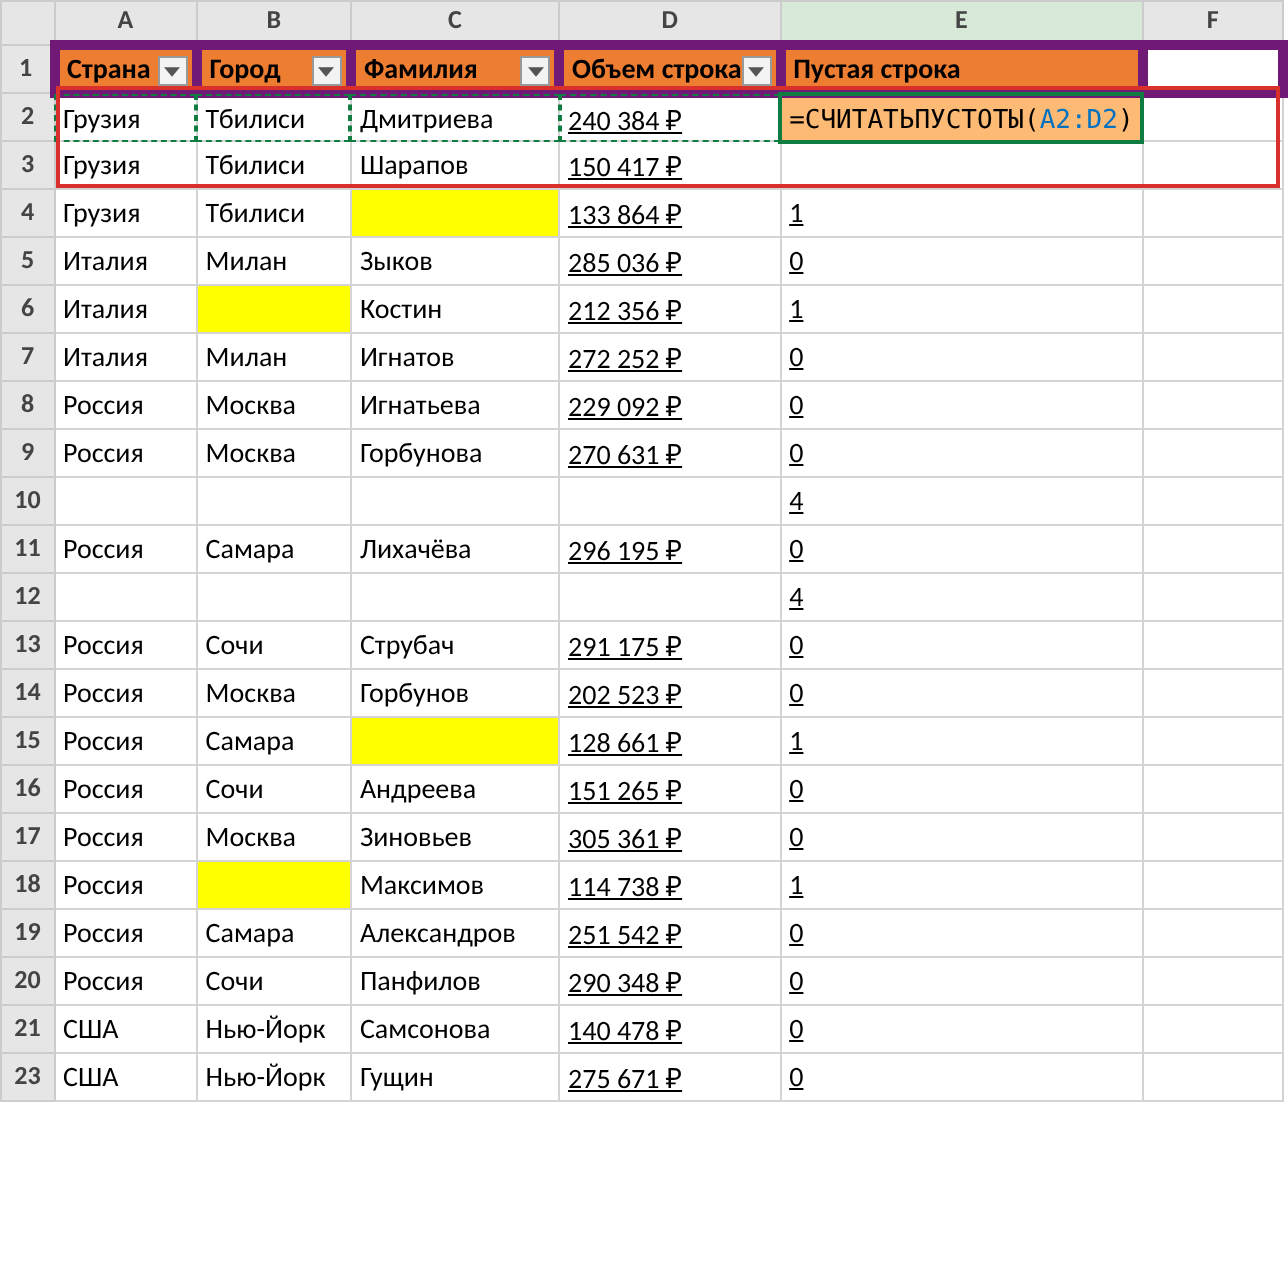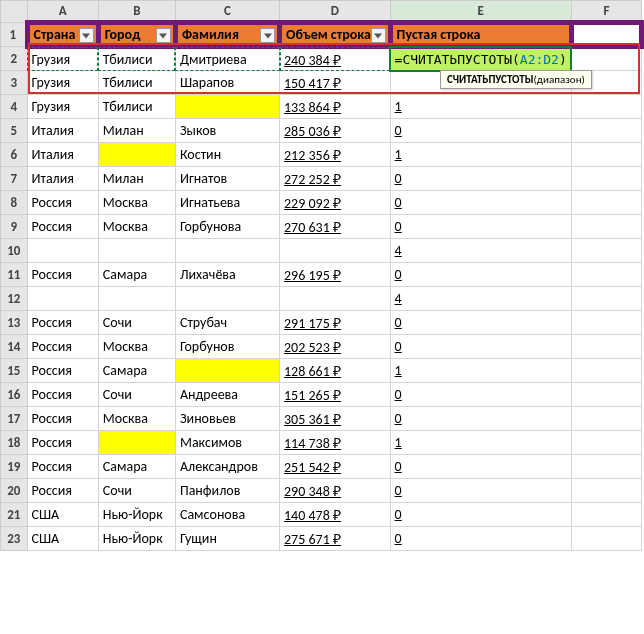--- a/index.html
+++ b/index.html
@@ -60,21 +60,21 @@
   .filter-btn svg { width: 8px; height: 6px; }
   .num { text-align: left; text-decoration: underline; }
   .yellow { background: #ffff00; }
   .marquee {
     outline: 1px dashed #107c41;
     outline-offset: -1px;
   }
   .active-cell {
     outline: 2px solid #107c41;
     outline-offset: -1px;
-    background: #bef264;
+    background: #fdba74;
     position: relative;
   }
   .formula-text {
     font-family: Consolas, monospace;
     font-size: 13px;
     white-space: nowrap;
   }
   .formula-text .ref { color: #0070c0; }
   .tooltip {
     position: absolute;
@@ -331,16 +331,13 @@
           <td class="cell">США</td>
           <td class="cell">Нью-Йорк</td>
           <td class="cell">Гущин</td>
           <td class="cell num">275 671 ₽</td>
           <td class="cell num">0</td>
           <td class="cell"></td>
         </tr>
       </tbody>
 </table>
 <div class="red-overlay" style="left:28px;top:43px;width:612px;height:51px"></div>
-<div class="tooltip" style="left:440px;top:70px">
-  <span class="fn">СЧИТАТЬПУСТОТЫ</span><span>(диапазон)</span>
-</div>
 </div>
 
 </body></html>

